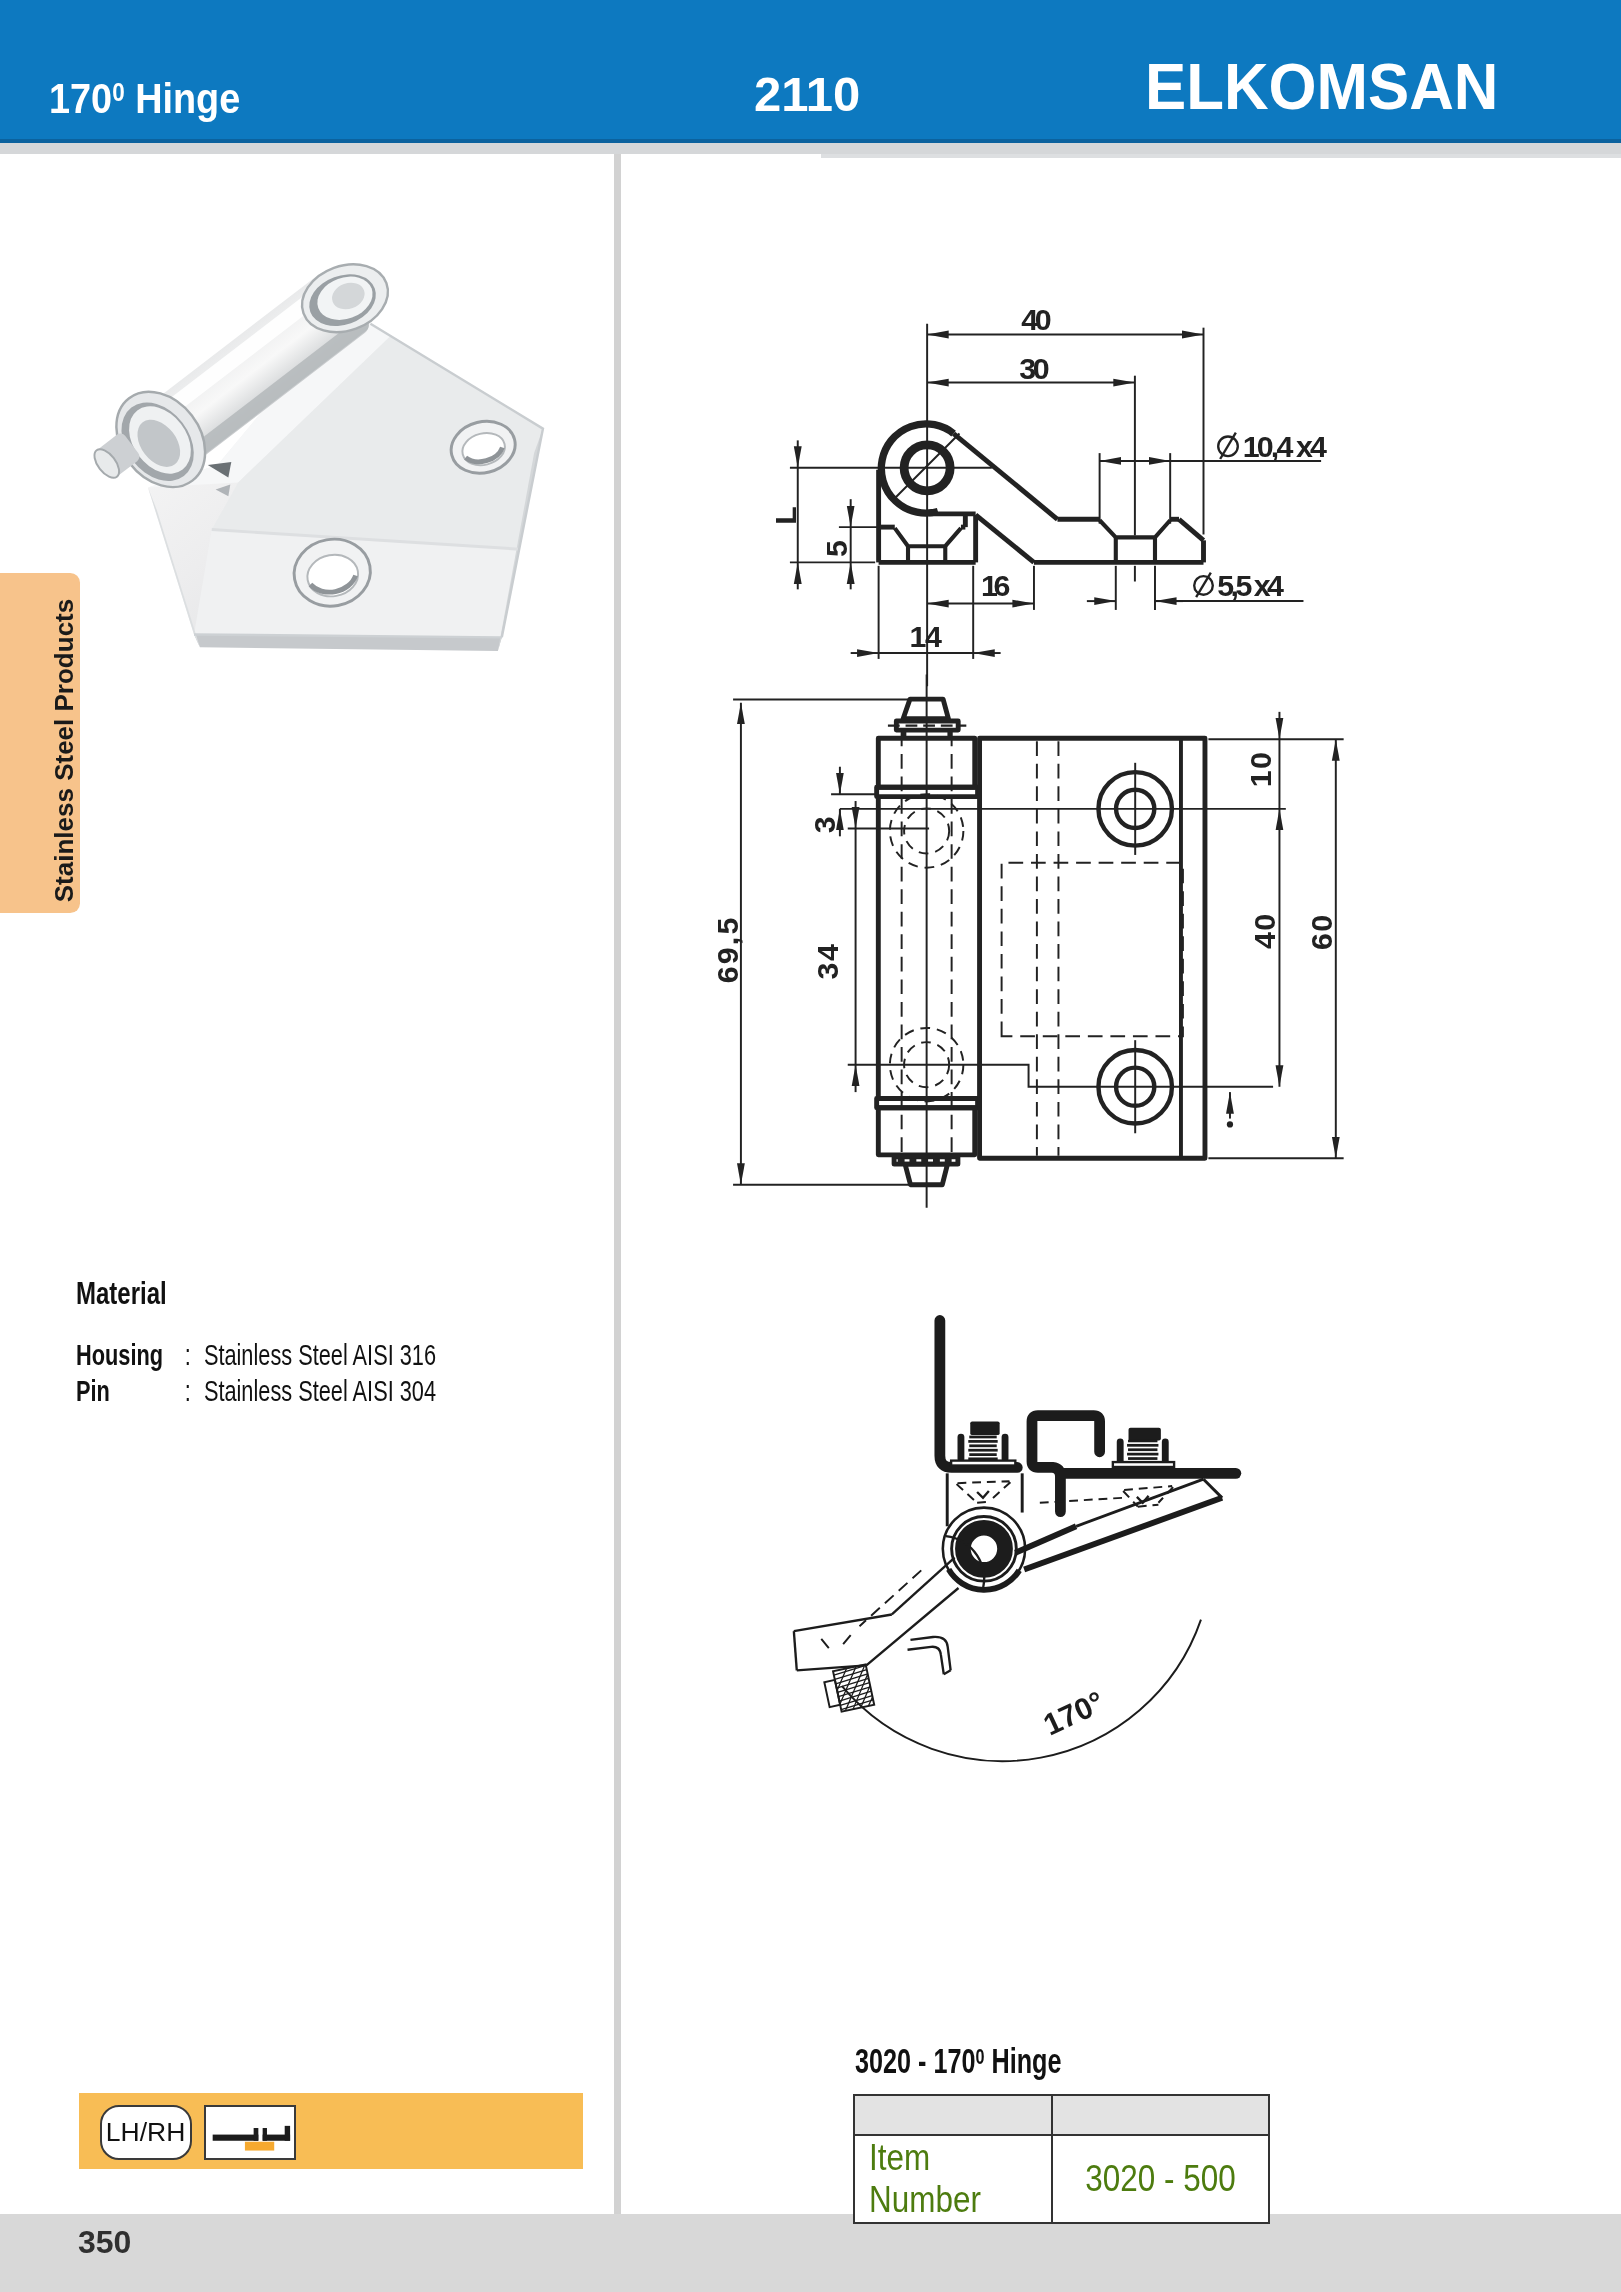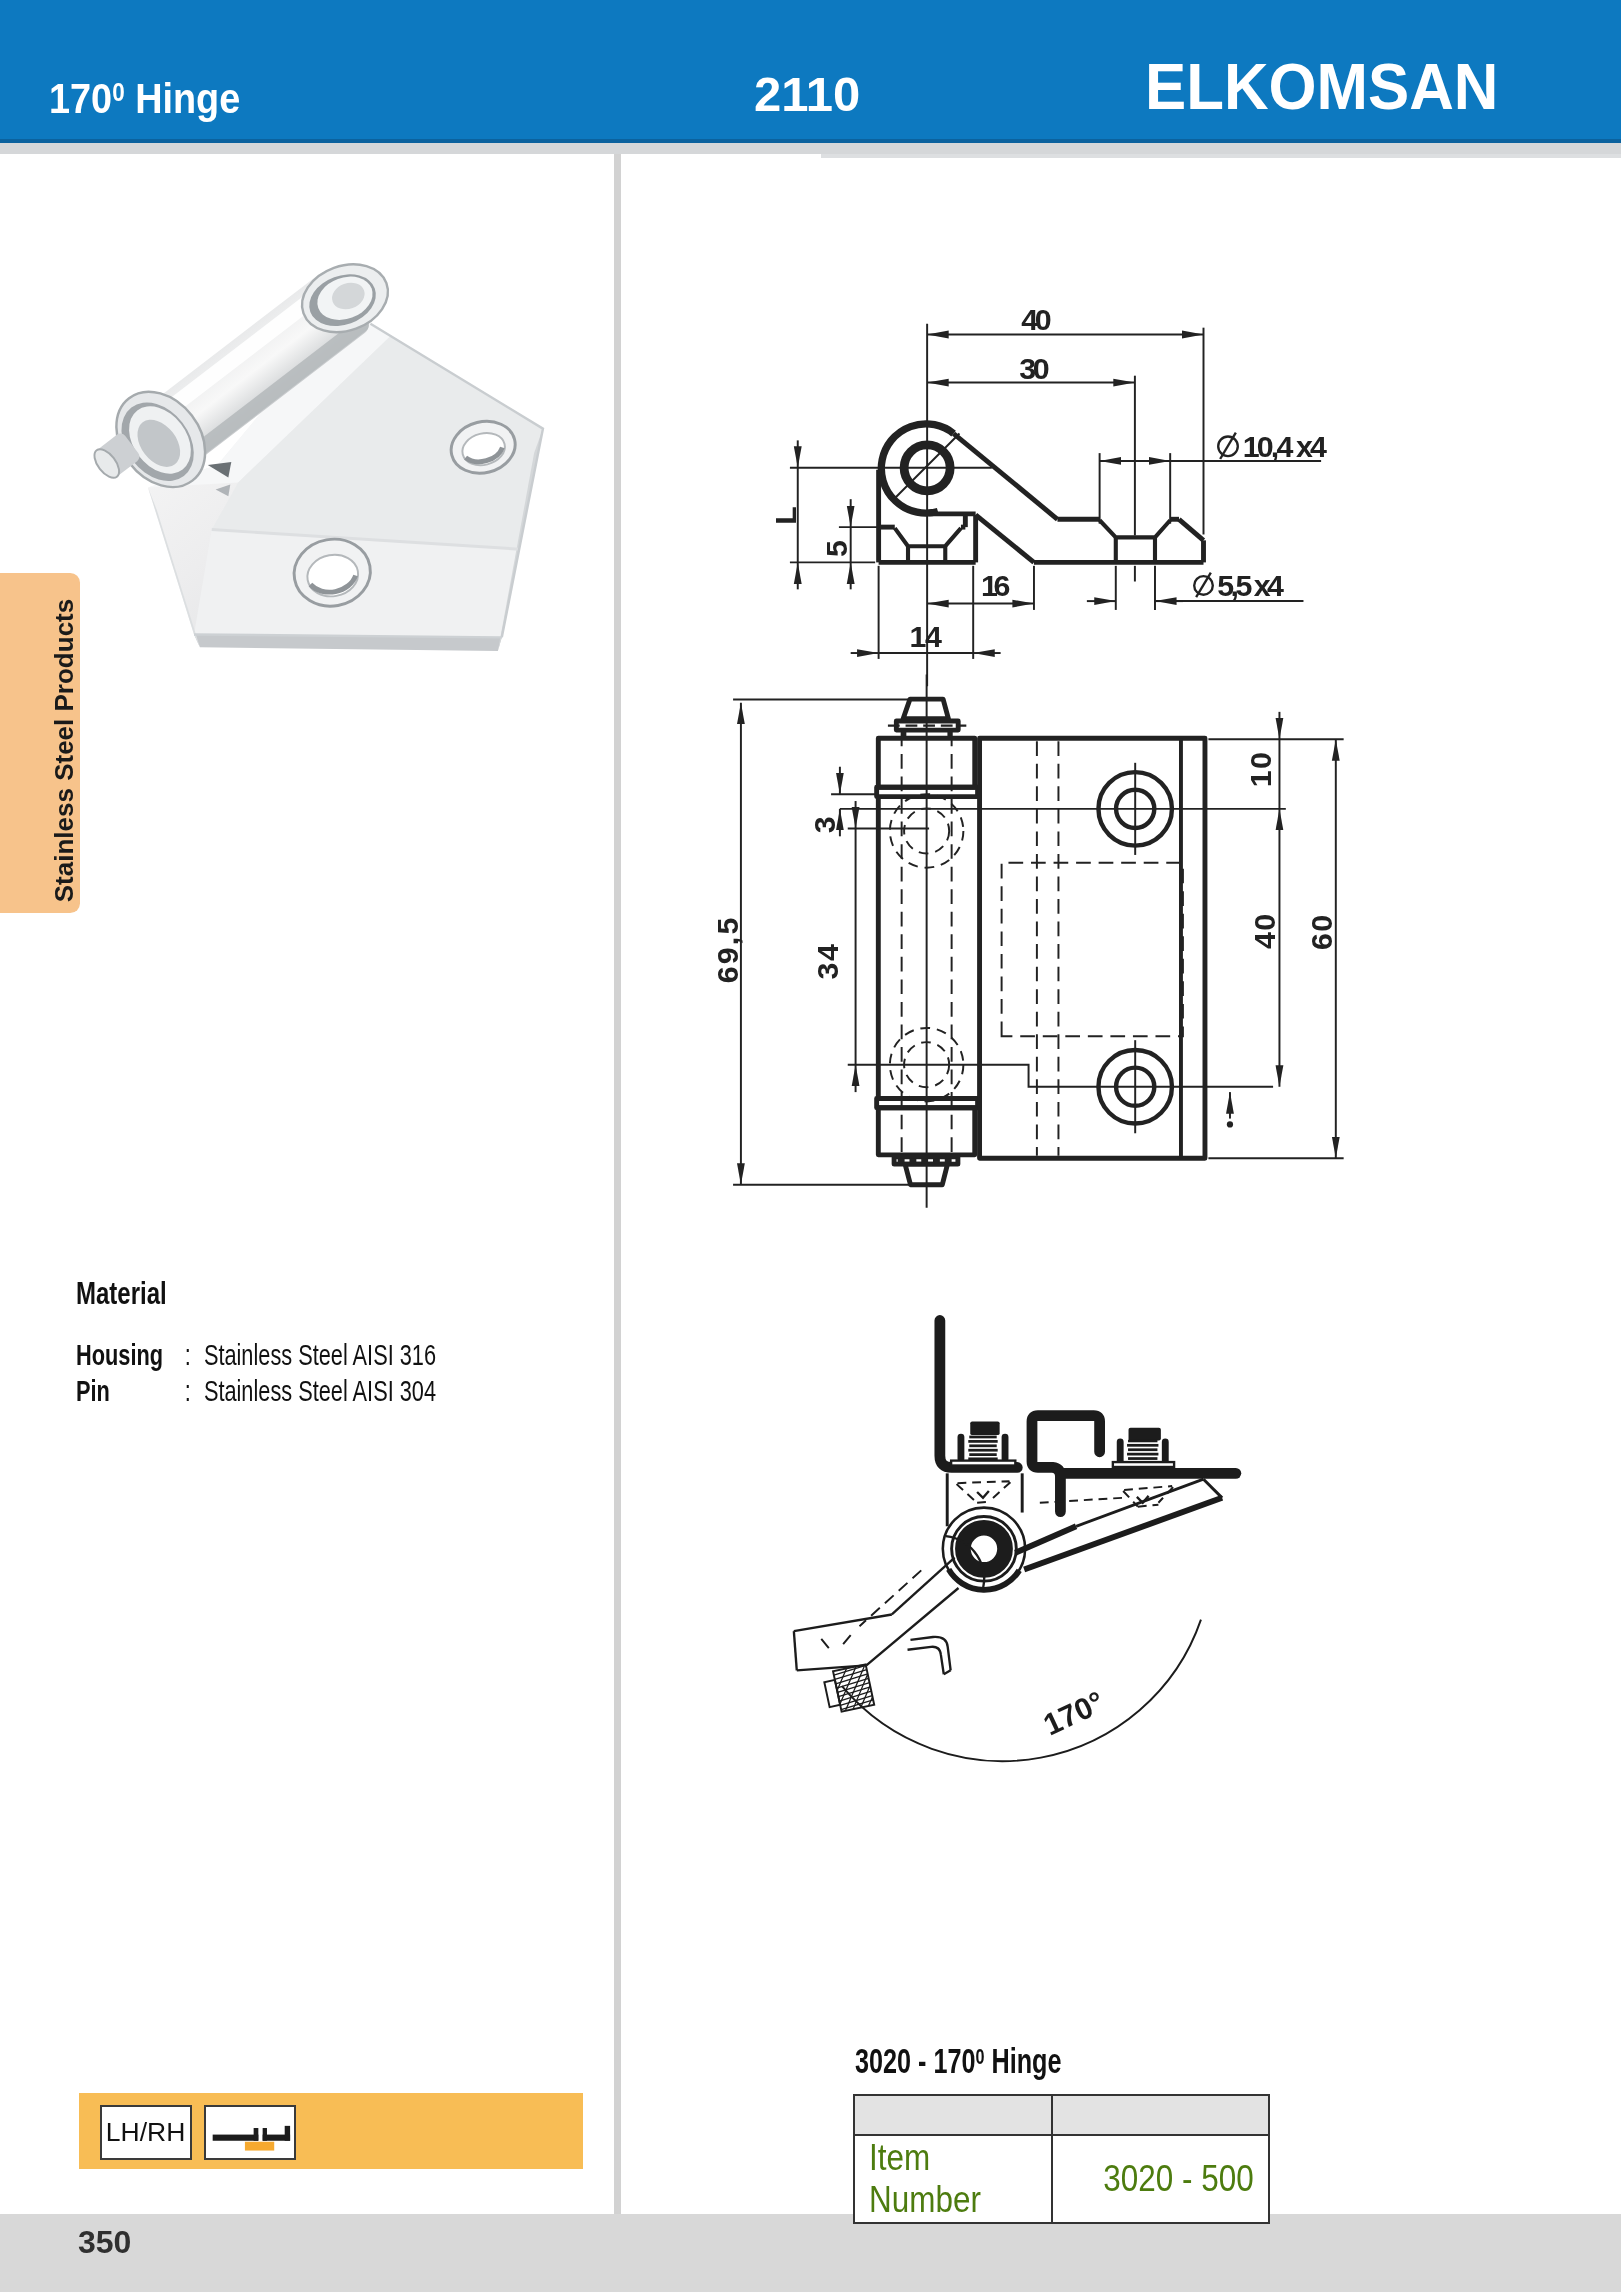--- a/index.html
+++ b/index.html
@@ -19,32 +19,32 @@
   #h-right{left:1145px;top:49px;font-size:65px;font-weight:bold;color:#ffffff;transform:scaleX(0.95);transform-origin:0 0;}
   #sidetab{left:0;top:573px;width:80px;height:340px;background:#f7c38b;border-radius:0 9.8px 9.8px 0;}
   #sidetext{left:-96px;top:735px;width:321px;text-align:center;transform:rotate(-90deg);
             font-size:26px;font-weight:bold;color:#1a1a1a;}
   #material{left:76px;top:1275px;font-size:32px;color:#111;transform:scaleX(0.75);transform-origin:0 0;}
   #mat-rows{left:76px;top:1337px;font-size:29px;color:#111;}
   .mr{height:36px;line-height:36px;transform:scaleX(0.75);transform-origin:0 0;white-space:nowrap;}
   .lbl{display:inline-block;}
   #orangebar{left:79px;top:2093px;width:504px;height:76px;background:#f8bd55;}
   .wbox{position:absolute;top:11.8px;height:51px;background:#ffffff;border:2.9px solid #3a3a3a;}
-  #box1{left:20.6px;width:88px;}
+  #box1{left:20.6px;width:88px;border-radius:19px;}
   #box1 span{display:block;text-align:center;line-height:51px;font-size:26.5px;color:#111;}
   #box2{left:125px;width:88px;}
   #t-head{left:855px;top:2041px;font-size:35px;font-weight:bold;color:#111;transform:scaleX(0.72);transform-origin:0 0;white-space:nowrap;}
   #t-head sup{font-size:22.5px;vertical-align:8.8px;}
   table{border-collapse:collapse;}
   #itable{left:853px;top:2094px;}
   #itable td{border:2px solid #333;font-size:37px;color:#4d7c0f;margin-top:6px;}
   #itable .hr td{background:#e3e3e3;height:36px;}
   #itable .br td{background:#ffffff;height:39px;}
   td.c1{width:181px;padding-left:13.7px;}
-  td.c2{width:213px;text-align:right;}
+  td.c2{width:213px;text-align:center;}
   .cnd{display:inline-block;transform:scaleX(0.85);transform-origin:0 50%;}
   .cnd2{display:inline-block;transform:scaleX(0.85);}
 </style>
 </head>
 <body>
 <div id="header" class="abs"></div>
 <div id="hrule" class="abs"></div>
 <div id="hrule2" class="abs"></div>
 <div id="hdredge" class="abs"></div>
 <div id="divider" class="abs"></div>

